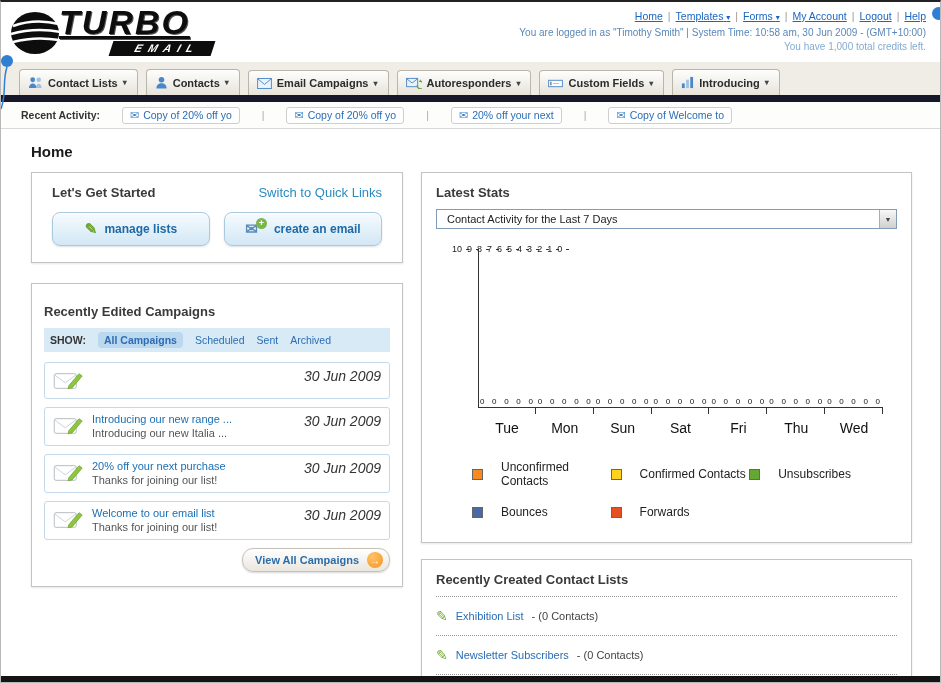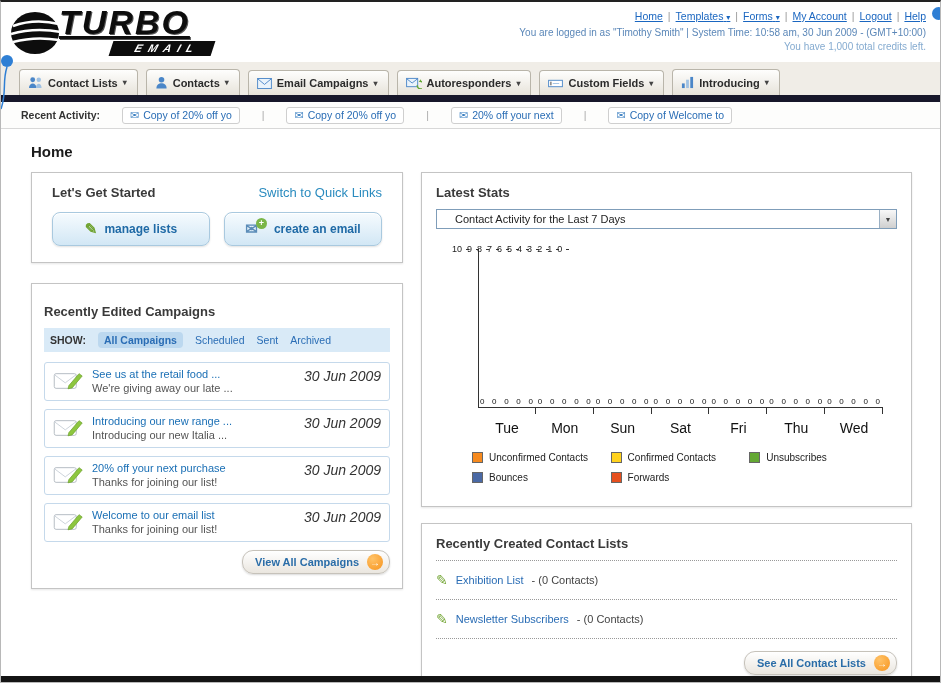--- a/index.html
+++ b/index.html
@@ -68,34 +68,34 @@
   .camp-text { min-width:0; }
   .camp-title { display:block; font-size:11px; color:#1a6fb5; text-decoration:none; cursor:pointer; }
   .camp-sub { font-size:11px; color:#555; margin-top:2px; }
   .camp-date { margin-left:auto; font-size:14px; color:#333; white-space:nowrap;font-style:italic; }
   .btn-row-right { display:flex; justify-content:flex-end; margin-top:6px; }
   .pill-btn { display:inline-flex; align-items:center; gap:8px; border:1px solid #c6c2ba; border-radius:11px; background:linear-gradient(#ffffff,#eae6df); padding:3px 6px 3px 12px; font-size:11px; font-weight:bold; color:#2a6da8; cursor:pointer; box-shadow:0 1px 2px rgba(0,0,0,0.15); }
   .arrow-circle { display:inline-flex; align-items:center; justify-content:center; width:16px; height:16px; border-radius:50%; background:radial-gradient(circle at 35% 30%, #ffc267, #f7941d); color:#fff; font-size:10px; font-weight:bold; }
 
   
   .stats-panel { padding:12px 14px 10px; margin-bottom:16px; }
-  .select { margin-top:9px; border:1px solid #7f9db9; height:20px; display:flex; align-items:center; padding-left:18px; font-size:11px; color:#222; background:#fff; cursor:pointer; }
+  .select { margin-top:9px; border:1px solid #7f9db9; height:20px; display:flex; align-items:center; padding-left:10px; font-size:11px; color:#222; background:#fff; cursor:pointer; }
   .select-btn { margin-left:auto; width:17px; height:18px; background:linear-gradient(#f8f8f8,#cfcfcf); border-left:1px solid #9ab0c4; font-size:7px; color:#444; display:flex; align-items:center; justify-content:center; }
   .chart { position:relative; height:205px; margin:14px 4px 0 16px; }
   .plot-border { position:absolute; left:26px; right:10px; top:6px; bottom:40px; border-left:1px solid #333; border-bottom:1px solid #333; }
   .yaxis { position:absolute; left:0; width:24px; top:1px; bottom:35px; display:flex; flex-direction:row; justify-content:space-between; }
   .ytick { position:relative; height:10px; line-height:10px; font-size:9px; color:#222; text-align:right; padding-right:5px; }
   .ytick::after { content:""; position:absolute; right:-2px; top:50%; width:3px; height:1px; background:#333; }
   .xarea { position:absolute; left:26px; right:10px; top:6px; bottom:0; display:flex; }
   .day-group { flex:1; position:relative; }
   .day-group::after { content:""; position:absolute; right:0; bottom:34px; width:1px; height:6px; background:#333; }
   .zeros { position:absolute; bottom:42px; left:2px; right:3px; display:flex; justify-content:space-between; font-size:8px; color:#111; }
   .day-label { position:absolute; bottom:12px; width:100%; text-align:center; font-size:14px; color:#111; }
   .legend { margin:4px 0 4px 36px; display:flex; flex-wrap:wrap; width:420px; }
-  .legend-item { width:33%; display:flex; align-items:center; gap:6px; margin-bottom:9px; font-size:10px; color:#222; }
+  .legend-item { width:33%; display:flex; align-items:center; gap:18px; margin-bottom:9px; font-size:12px; color:#222;margin-top:8px; }
   .swatch { flex:none; width:11px; height:11px; border:1px solid #666; }
 
   
   .cl-panel { padding:12px 14px 14px; }
   .dotted { border:none; border-top:1px dotted #999; margin:9px 0; }
   .cl-item { display:flex; align-items:center; gap:8px; font-size:11px; padding:2px 0; }
   .cl-item .pencil { color:#6fa32f; font-size:14px; }
   .cl-item a { color:#2a6db5; text-decoration:none; cursor:pointer; }
   .cl-meta { color:#444; }
 
@@ -250,24 +250,20 @@
             <span class="camp-filter">Archived</span>
           </div>
           <div class="camp-items">
 
             <div class="camp-item">
               <svg class="camp-icon" width="30" height="22" viewBox="0 0 32 24">
                 <rect x="1" y="4" width="24" height="16" rx="2" fill="#fff" stroke="#b0b8c0"></rect>
                 <path d="M1 5 l12 9 12-9" fill="none" stroke="#c8d0d8"></path>
                 <path d="M17 17 L28 4 l3.5 2.5 -11 13 -4.5 1z" fill="#8dc63f" stroke="#6fa32f" stroke-width="0.8"></path>
               </svg>
-              <div class="camp-text">
-                <a class="camp-title">See us at the retail food ...</a>
-                <div class="camp-sub">We're giving away our late ...</div>
-              </div>
               <div class="camp-date">30 Jun 2009</div>
             </div>
 
             <div class="camp-item">
               <svg class="camp-icon" width="30" height="22" viewBox="0 0 32 24">
                 <rect x="1" y="4" width="24" height="16" rx="2" fill="#fff" stroke="#b0b8c0"></rect>
                 <path d="M1 5 l12 9 12-9" fill="none" stroke="#c8d0d8"></path>
                 <path d="M17 17 L28 4 l3.5 2.5 -11 13 -4.5 1z" fill="#8dc63f" stroke="#6fa32f" stroke-width="0.8"></path>
               </svg>
               <div class="camp-text">

